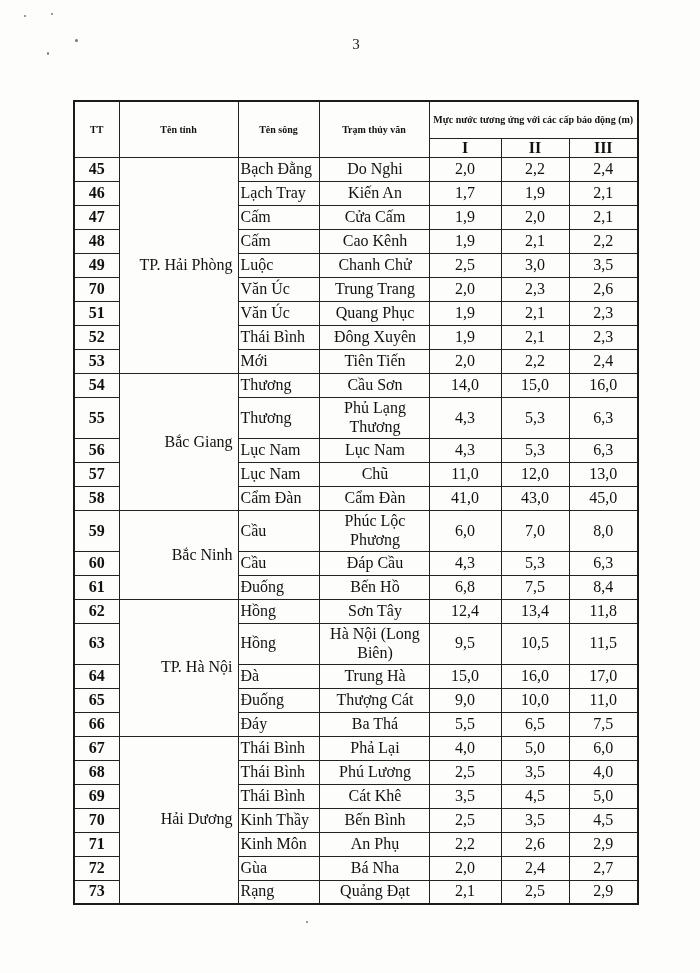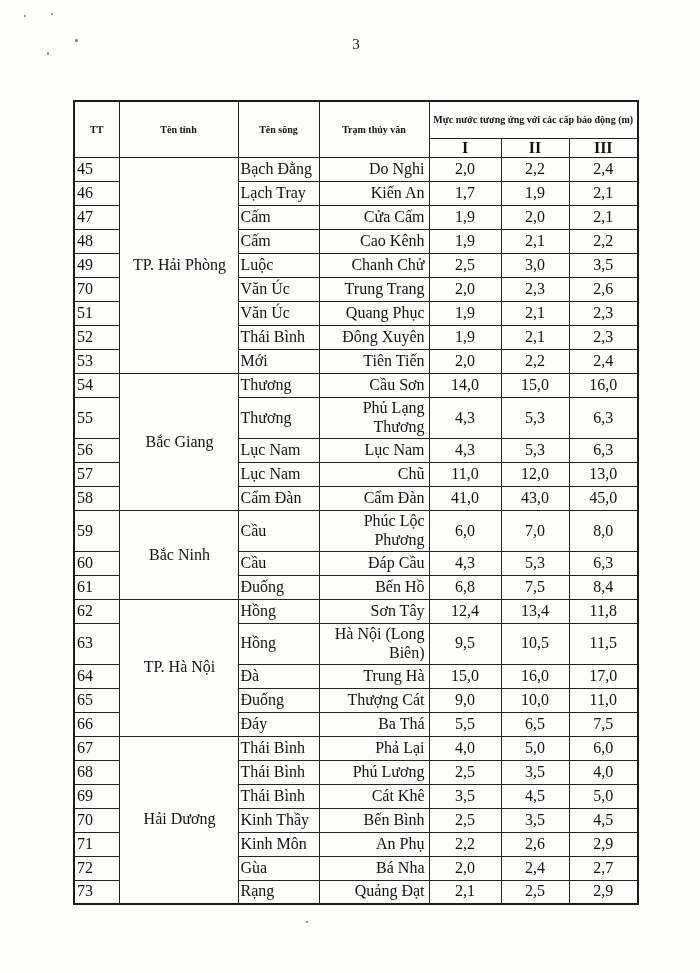--- a/index.html
+++ b/index.html
@@ -50,24 +50,24 @@
   tr.head-main { height: 37px; }
   tr.head-sub  { height: 18px; }
   tr.head-sub th { font-size: 16px; padding: 0 3px; }
   tbody tr { height: 24px; }
   tbody td {
     font-size: 16px;
     vertical-align: middle;
     padding: 1px 5px;
     line-height: 1.18;
   }
-  td.cell-tt { padding: 1px 2px; }
-  td.cell-province { text-align: center; padding-left: 7px; }
+  td.cell-tt { text-align: center; padding: 1px 2px; font-weight: bold; }
+  td.cell-province { text-align: right; padding-left: 7px; }
   td.cell-river { text-align: left; white-space: nowrap; padding-left: 2px; padding-right: 2px; }
-  td.cell-station { text-align: right; padding-left: 6px; padding-right: 4px; }
+  td.cell-station { text-align: center; padding-left: 6px; padding-right: 4px; }
   td.cell-num { text-align: center; padding: 1px 2px; }
   .speck {
     position: absolute;
     background: #4a4a4a;
     border-radius: 50%;
     opacity: 0.75;
   }
 </style>
 </head>
 <body>

